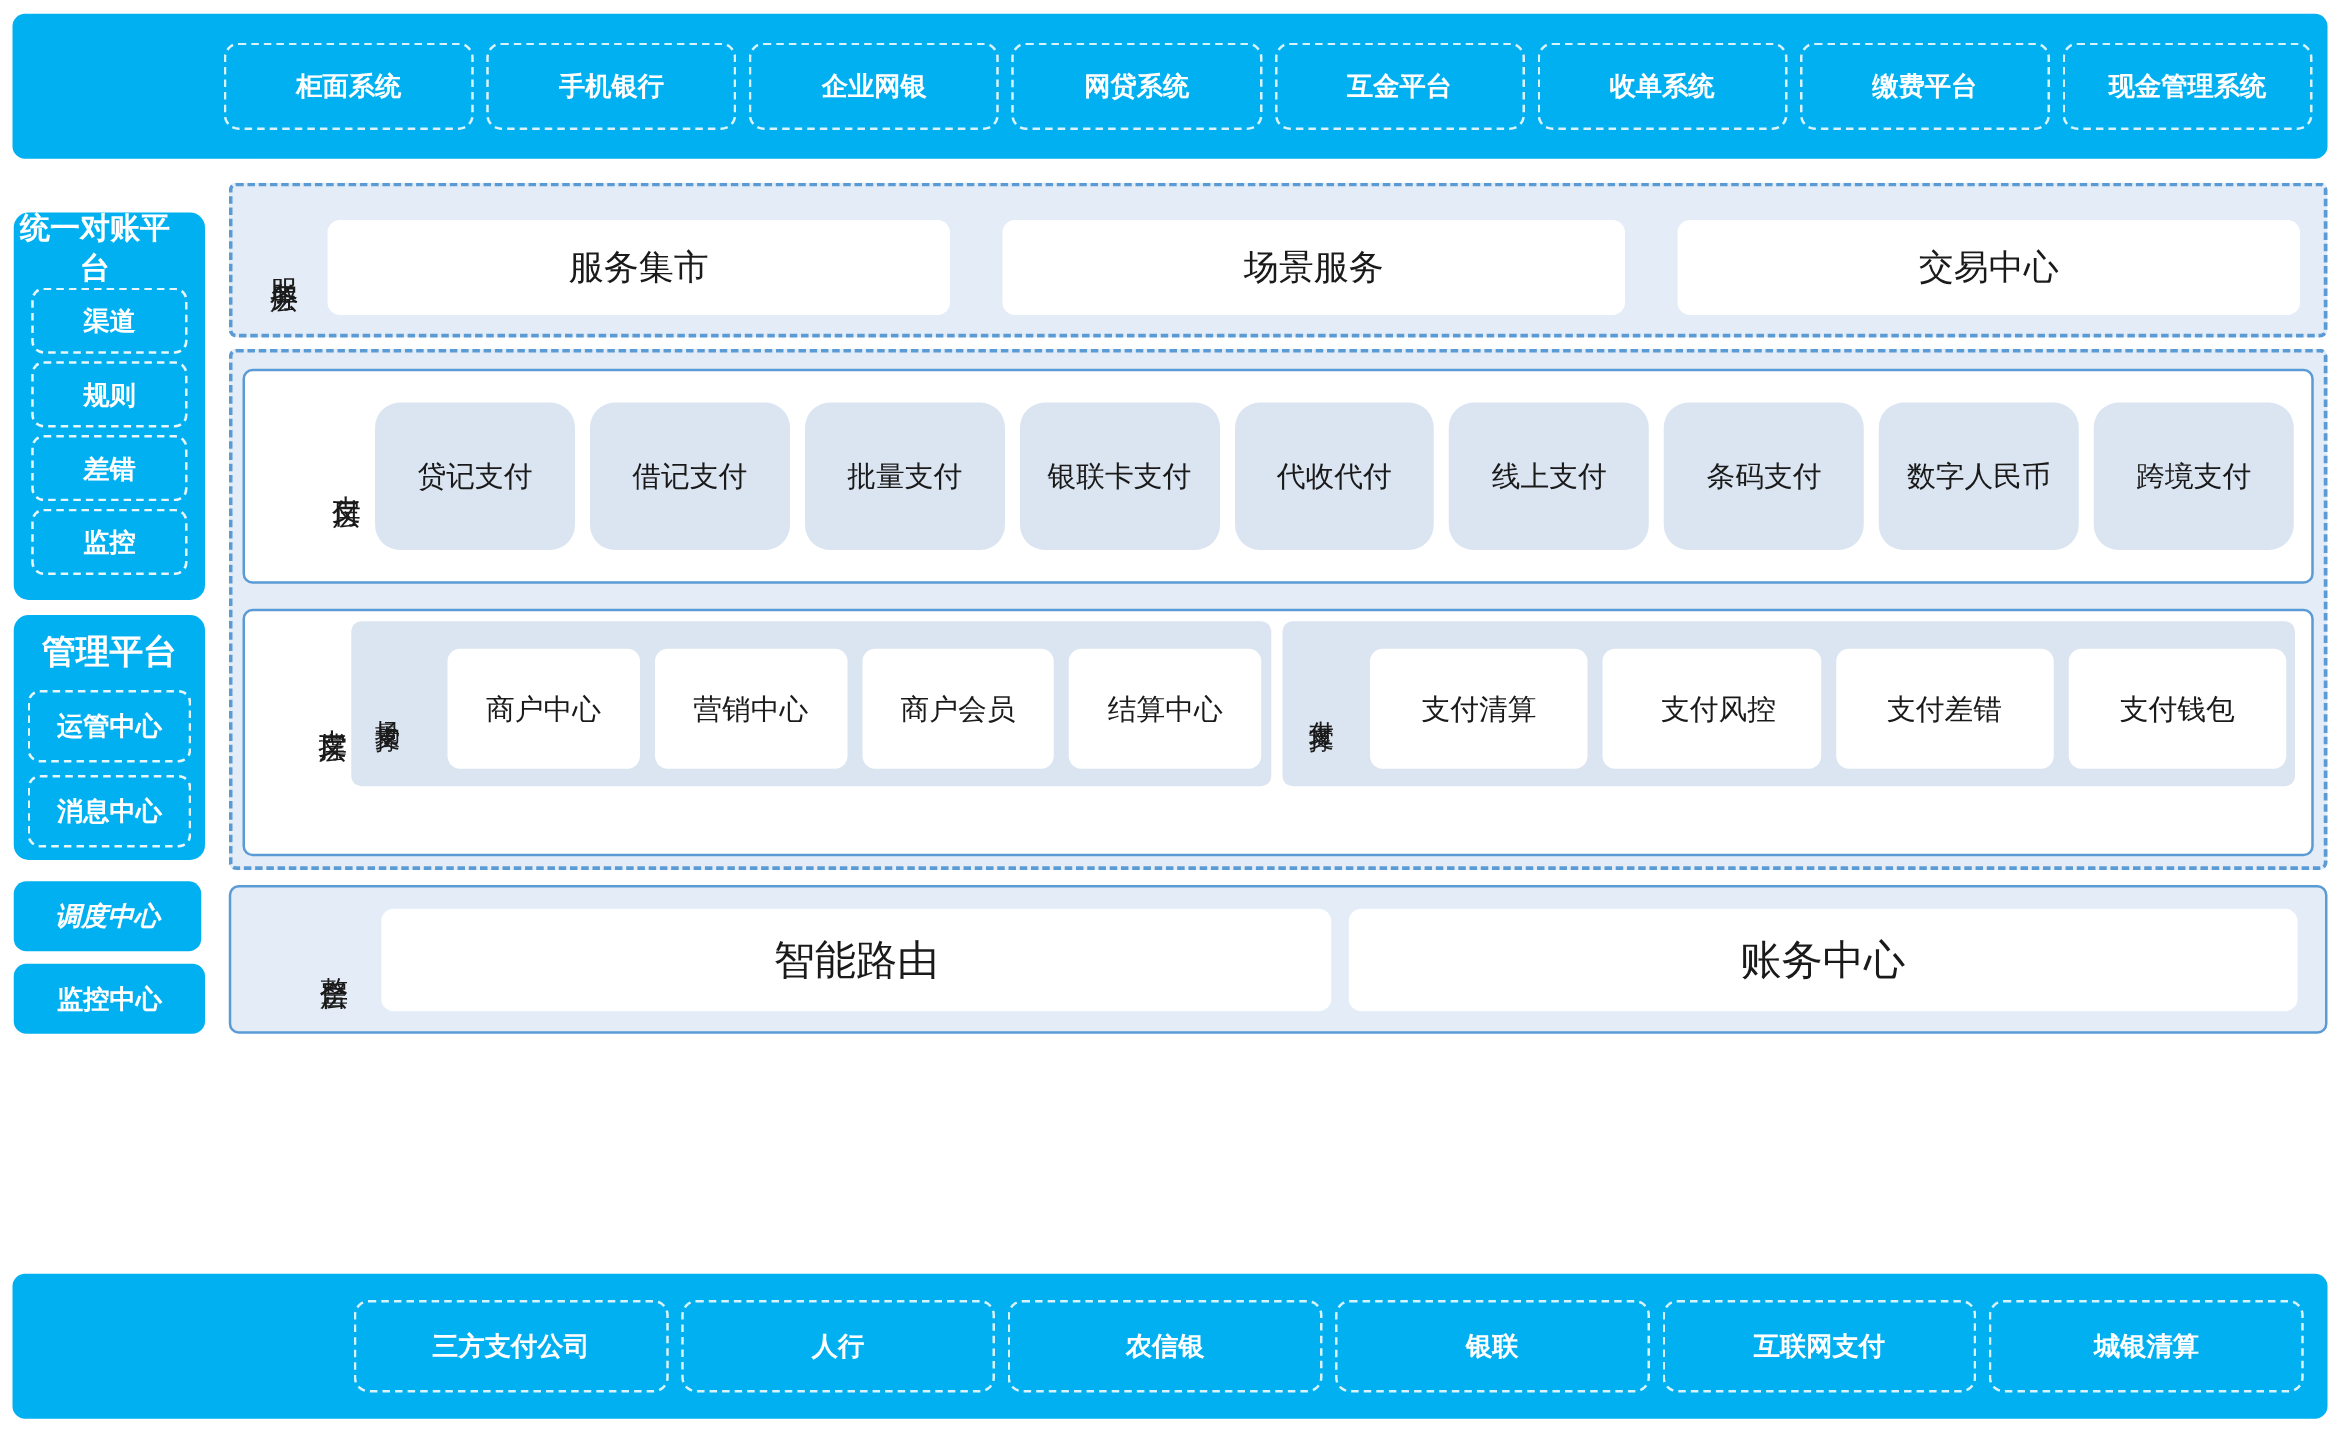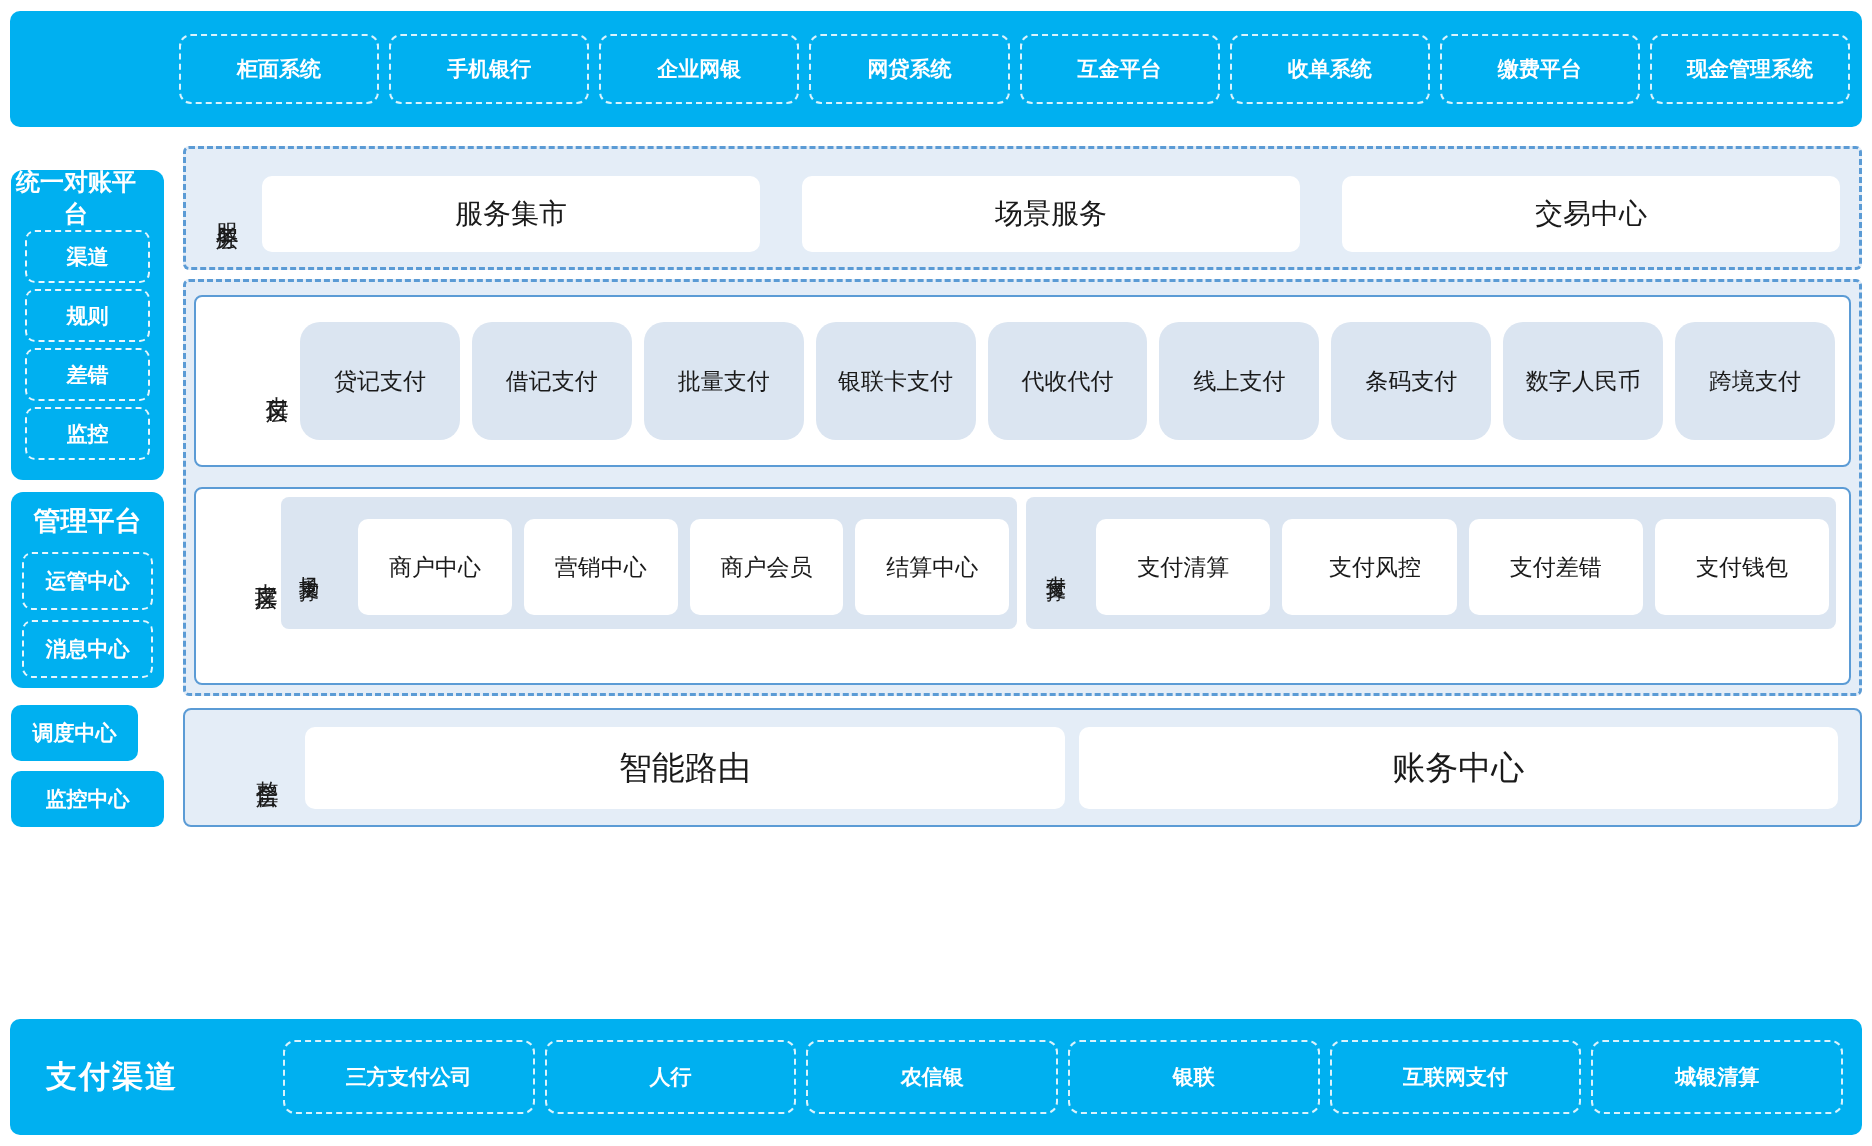--- a/index.html
+++ b/index.html
@@ -119,21 +119,21 @@
     </div>
 
   <div class="abs side-card" id="mgmt-card"></div>
   <div class="abs ctr side-head" id="mgmt-head">管理平台</div>
   <div id="mgmt-chips">
       <div class="abs ctr side-chip" style="left: 22px; width: 131px; top: 552px; height: 58px;">运管中心</div>
       <div class="abs ctr side-chip" style="left: 22px; width: 131px; top: 620px; height: 58px;">消息中心</div>
     </div>
 
   <div id="side-standalone">
-      <div class="abs ctr side-solid" style="left: 11px; width: 127px; top: 705px; height: 56px;">调度中心</div>
+      <div class="abs ctr side-solid" style="left: 11px; width: 150px; top: 705px; height: 56px; font-style: italic;">调度中心</div>
       <div class="abs ctr side-solid" style="left: 11px; width: 153px; top: 771px; height: 56px;">监控中心</div>
     </div>
 
   <div class="abs" id="svc-group"></div>
   <div class="abs vlabel" id="svc-label" style="left:208px;top:166px;width:40px;height:86px;">服务层</div>
   <div id="svc-cards">
       <div class="abs ctr wcard svc-card" style="left: 262px; width: 498px;">服务集市</div>
       <div class="abs ctr wcard svc-card" style="left: 802px; width: 498px;">场景服务</div>
       <div class="abs ctr wcard svc-card" style="left: 1342px; width: 498px;">交易中心</div>
     </div>
@@ -172,21 +172,20 @@
     </div>
 
   <div class="abs" id="int-panel"></div>
   <div class="abs vlabel" id="int-label" style="left:248px;top:722px;width:40px;height:90px;">整合层</div>
   <div id="int-cards">
       <div class="abs ctr wcard int-card" style="left: 305px; width: 759.5px;">智能路由</div>
       <div class="abs ctr wcard int-card" style="left: 1078.5px; width: 759.5px;">账务中心</div>
     </div>
 
   <div class="abs cyan" id="chan-bar"></div>
-  <div class="abs ctr cyan-label" id="chan-title">支付渠道</div>
   <div id="chan-chips">
       <div class="abs ctr cyan-chip chan-chip" style="left: 283px; width: 251.667px;">三方支付公司</div>
       <div class="abs ctr cyan-chip chan-chip" style="left: 544.667px; width: 251.667px;">人行</div>
       <div class="abs ctr cyan-chip chan-chip" style="left: 806.333px; width: 251.667px;">农信银</div>
       <div class="abs ctr cyan-chip chan-chip" style="left: 1068px; width: 251.667px;">银联</div>
       <div class="abs ctr cyan-chip chan-chip" style="left: 1329.67px; width: 251.667px;">互联网支付</div>
       <div class="abs ctr cyan-chip chan-chip" style="left: 1591.33px; width: 251.667px;">城银清算</div>
     </div>
 
 </div>

